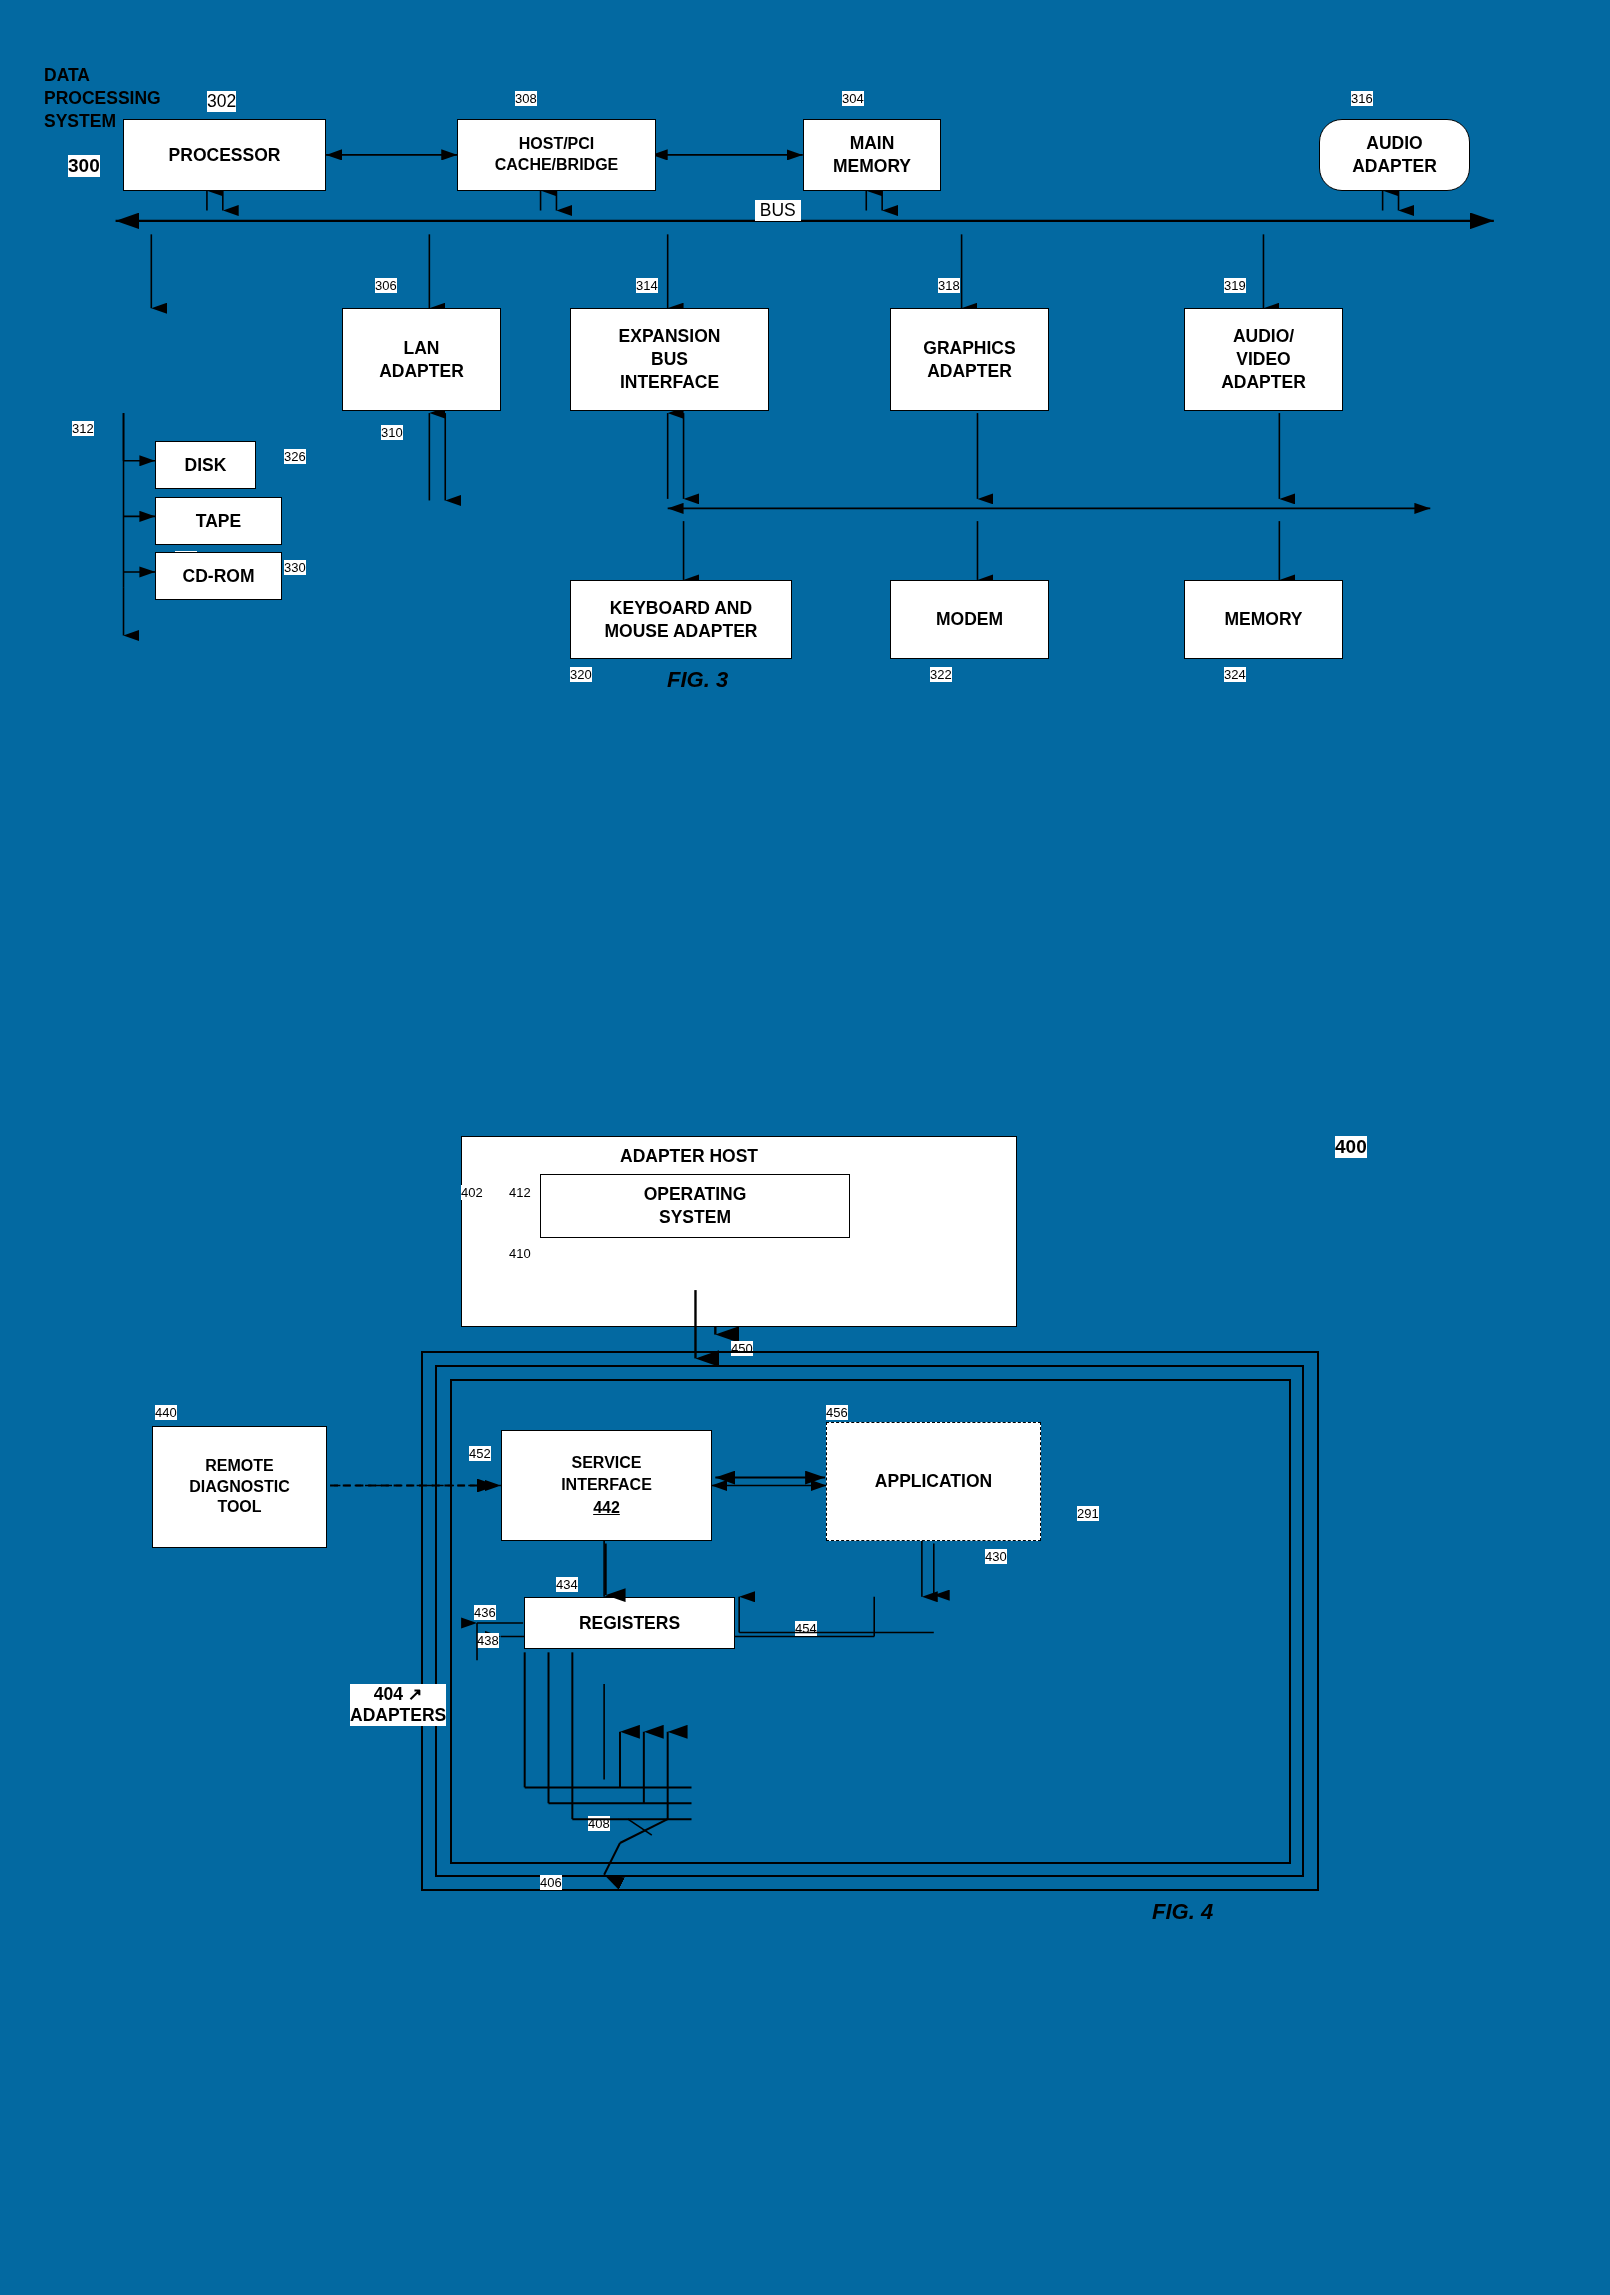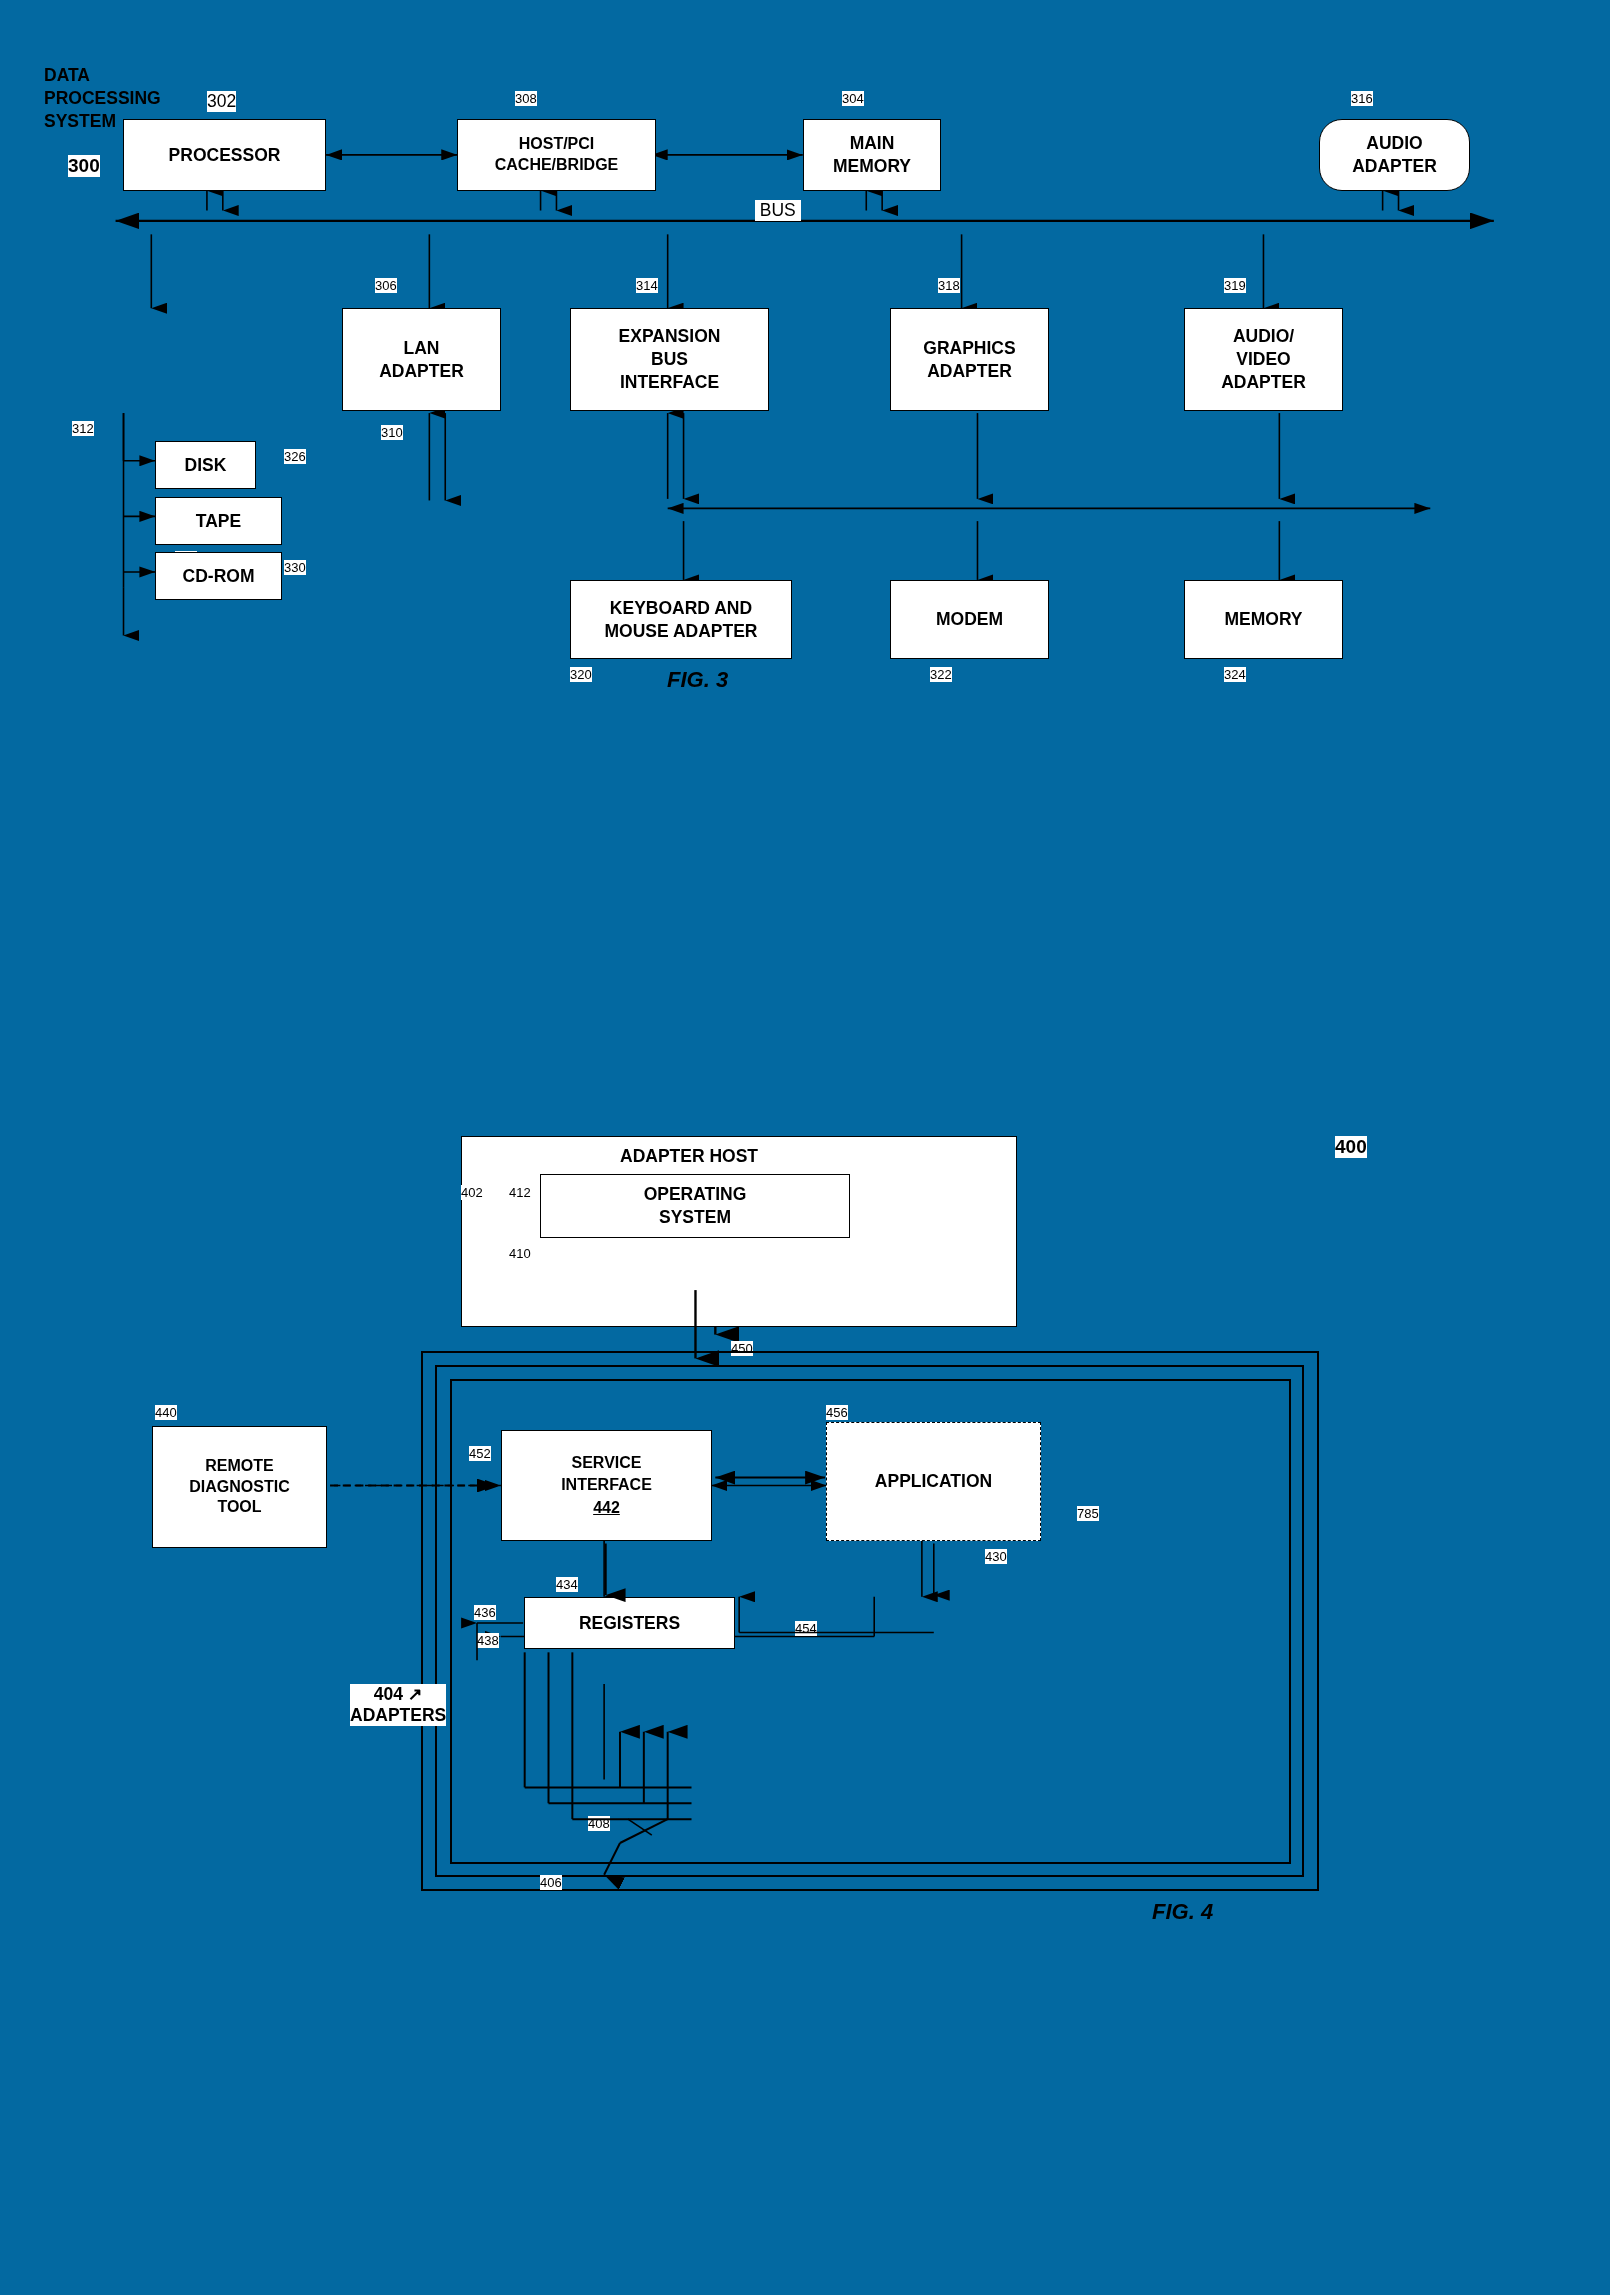--- a/index.html
+++ b/index.html
@@ -333,21 +333,21 @@
   </div>
 
   <div class="label" style="left:826px; top:1405px;">456</div>
 
   <div class="box-dashed" style="left:826px; top:1422px; width:215px; height:119px; font-size:17.5px; font-weight:bold;">
     APPLICATION
   </div>
 
   <div class="label" style="left:985px; top:1549px;">430</div>
 
-  <div class="label" style="left:1077px; top:1506px;">785</div>
+  <div class="label" style="left:1077px; top:1506px;">291</div>
 
   <div class="box" style="left:524px; top:1597px; width:211px; height:52px;">
     <span style="font-weight:bold;">REGISTERS</span>
   </div>
   <div class="label" style="left:474px; top:1605px;">436</div>
 
   <div class="label" style="left:556px; top:1577px;">434</div>
 
   <div class="label" style="left:477px; top:1633px;">438</div>
 

